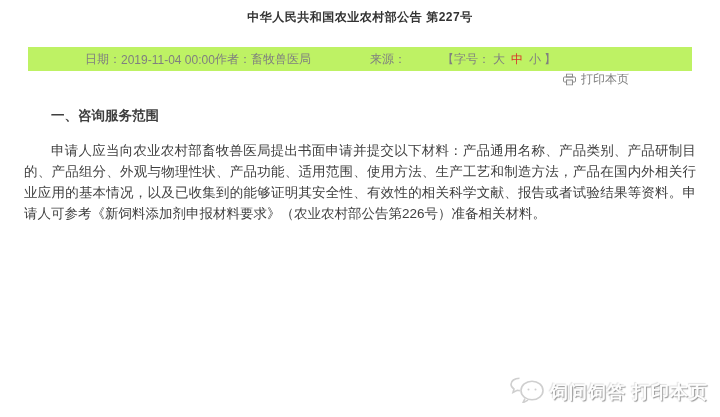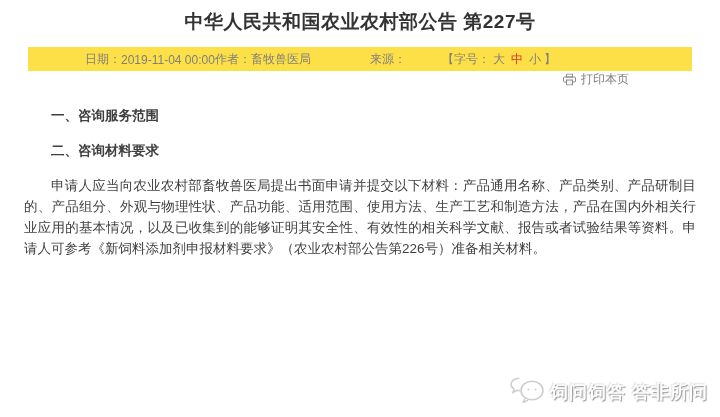--- a/index.html
+++ b/index.html
@@ -4,26 +4,26 @@
 <style>
   html,body { margin:0; padding:0; background:#ffffff; }
   .page {
     position:relative; width:720px; height:417px; overflow:hidden;
     background:#ffffff; font-family:"Liberation Sans", sans-serif;
     color:#3f3f3f;
   }
   
   .title {
     margin:0; padding-top:9px; text-align:center;
-    font-size:19px; font-weight:700; color:#333333; letter-spacing:.5px;
+    font-size:12px; font-weight:700; color:#333333; letter-spacing:.5px;
   }
   
   .meta-bar {
     position:absolute; left:28px; right:28px; top:47px; height:24px;
-    background:#fde047; font-size:12px; color:#7f7f7f;
+    background:#bef264; font-size:12px; color:#7f7f7f;
   }
   .meta-item {
     position:absolute; top:50%; transform:translateY(-50%);
     white-space:nowrap; display:flex; align-items:center;
   }
   .m-date     { left:57px;  }
   .m-author   { left:187px; }
   .m-source   { left:342px; }
   .m-fontsize { left:414px; }
   .m-print    { left:535px; cursor:pointer;margin-top:20px; }
@@ -86,30 +86,29 @@
           <rect x="0.5" y="3.5" width="12" height="5" rx="1" fill="none" stroke="#8a8a8a"></rect>
           <rect x="3.5" y="6.5" width="6" height="5" fill="#f5f5f5" stroke="#8a8a8a"></rect>
         </svg>
       </span>
       <span>打印本页</span>
     </div>
   </div>
 
   <div class="content">
     <h2 class="section-heading">一、咨询服务范围</h2>
-    <h2 class="section-heading">二、咨询材料要求</h2>
     <p>申请人应当向农业农村部畜牧兽医局提出书面申请并提交以下材料：产品通用名称、产品类别、产品研制目的、产品组分、外观与物理性状、产品功能、适用范围、使用方法、生产工艺和制造方法，产品在国内外相关行业应用的基本情况，以及已收集到的能够证明其安全性、有效性的相关科学文献、报告或者试验结果等资料。申请人可参考《新饲料添加剂申报材料要求》（农业农村部公告第226号）准备相关材料。</p>
   </div>
 
   <div class="watermark">
     <span>
       <svg width="36" height="27" viewBox="0 0 36 27">
         <path d="M10.5 2.2 C5.5 2.2 2 5 2 8.3 c0 1.9 1.2 3.6 3 4.7 L4 16.4 l4.2-2.1 c0.9 0.2 1.8 0.3 2.7 0.3" fill="none" stroke="#cfcfcf" stroke-width="1.6"></path>
         <ellipse cx="23" cy="14.5" rx="11" ry="9.3" fill="#ffffff" stroke="#cfcfcf" stroke-width="1.6"></ellipse>
         <path d="M16 22.5 l-2 4.2 5-2.6" fill="#ffffff" stroke="#cfcfcf" stroke-width="1.6"></path>
         <circle cx="19.5" cy="13.5" r="1" fill="#cfcfcf"></circle>
         <circle cx="26.5" cy="13.5" r="1" fill="#cfcfcf"></circle>
       </svg>
     </span>
-    <span class="wm-text">饲问饲答 答非所问</span>
+    <span class="wm-text">饲问饲答 打印本页</span>
   </div>
 
 </div>
 
 </body></html>

